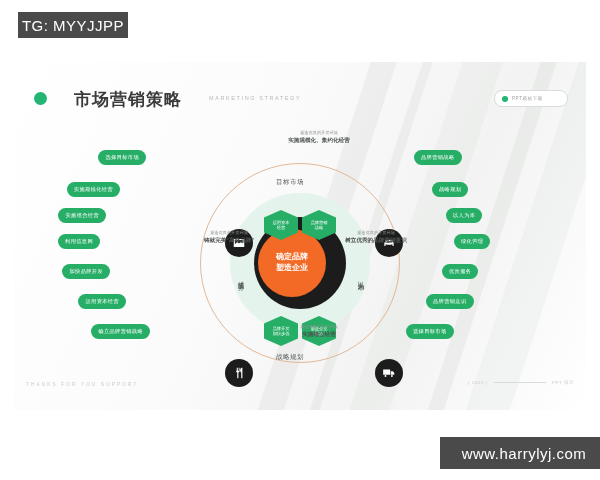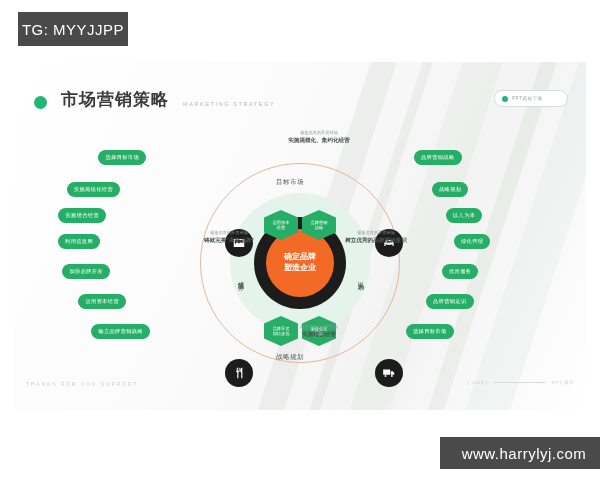--- a/index.html
+++ b/index.html
@@ -9,39 +9,39 @@
     font-family:"Liberation Sans","DejaVu Sans",sans-serif;
     overflow:hidden;position:relative;
   }
 
   
   .wm{
     position:absolute;background:#4a4a4a;color:#ffffff;
     display:flex;align-items:center;justify-content:center;
     letter-spacing:.5px;
   }
-  #wm-top{left:18px;top:12px;width:110px;height:34px;font-size:15px;}
+  #wm-top{left:18px;top:12px;width:110px;height:26px;font-size:15px;}
   #wm-bottom{left:440px;top:437px;width:168px;height:32px;font-size:15px;}
 
   
   #slide{
     position:absolute;left:14px;top:62px;width:572px;height:348px;
     background:linear-gradient(115deg,#ffffff 0%,#fbfbfb 40%,#f2f3f2 70%,#ffffff 100%);
     overflow:hidden;
   }
   
   .streak{position:absolute;background:rgba(200,205,202,.22);transform:skewX(-18deg);}
   .s1{left:300px;top:-40px;width:26px;height:430px;}
   .s2{left:352px;top:-40px;width:10px;height:430px;}
   .s3{left:392px;top:-40px;width:40px;height:430px;background:rgba(210,214,211,.18);}
   .s4{left:470px;top:-40px;width:16px;height:430px;}
   .s5{left:508px;top:-40px;width:44px;height:430px;background:rgba(208,212,209,.16);}
 
   
-  #slide-header{position:absolute;left:20px;top:26px;display:flex;align-items:flex-end;gap:14px;}
+  #slide-header{position:absolute;left:20px;top:26px;display:flex;align-items:center;gap:27px;}
   #brand-dot{width:13px;height:13px;border-radius:50%;background:#22b573;margin-bottom:2px;}
   #slide-title{font-size:17px;font-weight:bold;color:#3b3b3b;letter-spacing:1px;
     font-family:"DejaVu Sans","Liberation Sans",sans-serif;}
   #slide-subtitle{font-size:5.5px;color:#b6bbb8;letter-spacing:1.6px;margin-bottom:4px;}
 
   
   #badge{
     position:absolute;right:18px;top:28px;height:15px;min-width:58px;
     border:1px solid #d8dcda;border-radius:8px;background:#ffffff;
     display:flex;align-items:center;gap:4px;padding:0 7px;
@@ -58,21 +58,21 @@
   }
   .ring-soft{
     position:absolute;left:216px;top:131px;width:140px;height:140px;
     border-radius:50%;background:#e4f4ec;
   }
   .hub-dark{
     position:absolute;left:240px;top:155px;width:92px;height:92px;
     border-radius:50%;background:#1c1c1c;
   }
   .hub-core{
-    position:absolute;left:252px;top:167px;width:68px;height:68px;
+    position:absolute;left:244px;top:167px;width:68px;height:68px;
     border-radius:50%;background:#f26a25;
     display:flex;align-items:center;justify-content:center;text-align:right;
   }
   .hub-core span{
     font-size:8px;color:#ffffff;font-weight:bold;line-height:1.35;
     font-family:"DejaVu Sans","Liberation Sans",sans-serif;
   }
 
   
   .node{

